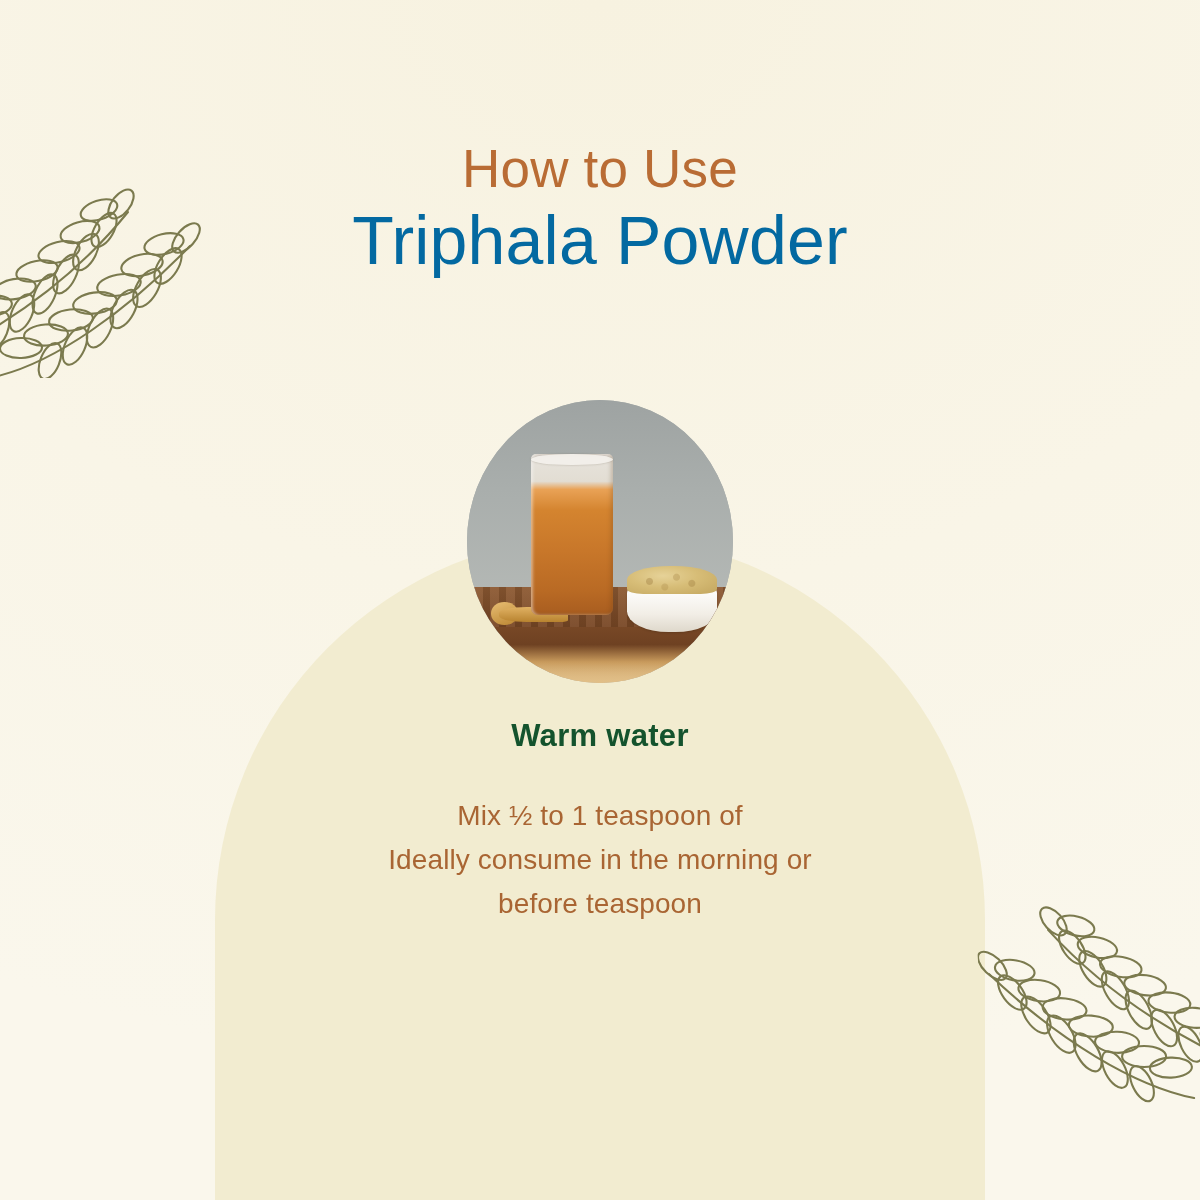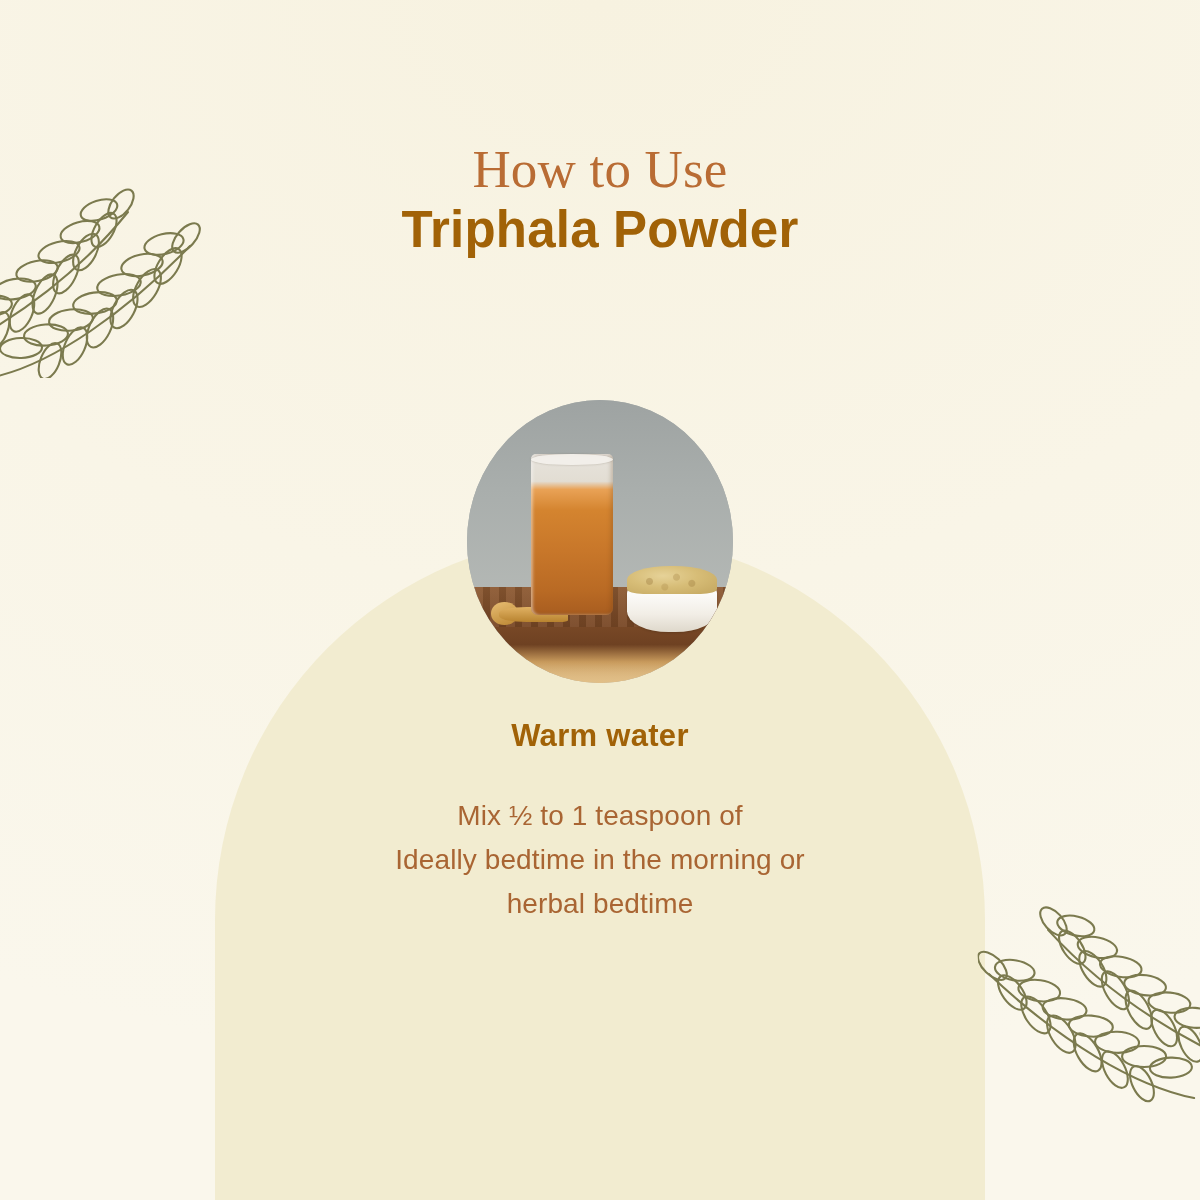--- a/index.html
+++ b/index.html
@@ -122,33 +122,33 @@
   .leaf-tl { left:-42px; top:148px; width:250px; height:230px; }
   .leaf-br { right:-30px; bottom:90px; width:250px; height:250px; }
 
   
   .title-wrap {
     position:absolute; left:0; top:140px; width:100%;
     text-align:center;
   }
   .title-line1 {
     font-size:53px; font-weight:400; letter-spacing:.2px;
-    color:#b96c34; line-height:1.1;font-family:Liberation Serif, serif;
+    color:#b96c34; line-height:1.1;
   }
   .title-line2 {
-    font-size:51px; font-weight:700; letter-spacing:.2px;
-    color:#a16207; line-height:1.25;
+    font-size:68px; font-weight:400; letter-spacing:.2px;
+    color:#0369a1; line-height:1.25;
   }
 
   .caption-wrap {
     position:absolute; left:0; top:718px; width:100%;
     text-align:center;
   }
   .caption-head {
-    font-size:31px; font-weight:700; color:#a16207;
+    font-size:31px; font-weight:700; color:#14532d;
     letter-spacing:.3px;
   }
   .caption-body {
     margin-top:40px;
     font-size:28px; font-weight:400; color:#a96533;
     line-height:1.58; letter-spacing:.1px;
   }
   .caption-body span { display:block; }
 </style>
 </head>
@@ -247,18 +247,18 @@
     <div class="ph-spoon-bowl"></div>
     <div class="ph-spoon"></div>
     <div class="ph-glass"></div>
     <div class="ph-glass-rim"></div>
   </div>
 
   <div class="caption-wrap">
     <div class="caption-head">Warm water</div>
     <div class="caption-body">
       <span>Mix ½ to 1 teaspoon of</span>
-      <span>Ideally bedtime in the morning or</span>
-      <span>herbal bedtime</span>
+      <span>Ideally consume in the morning or</span>
+      <span>before teaspoon</span>
     </div>
   </div>
 
 </div>
 
 </body></html>

